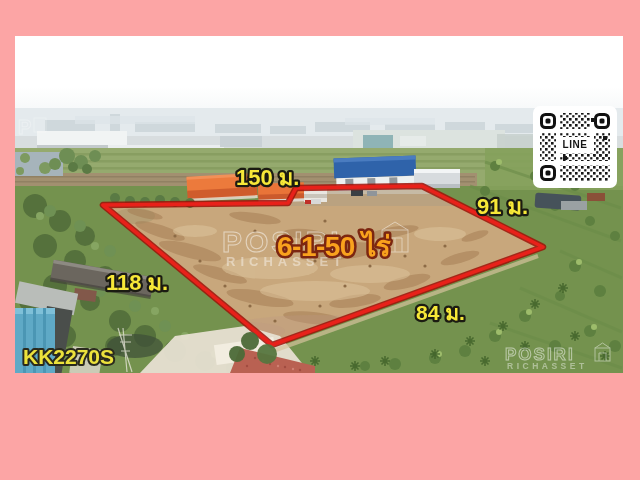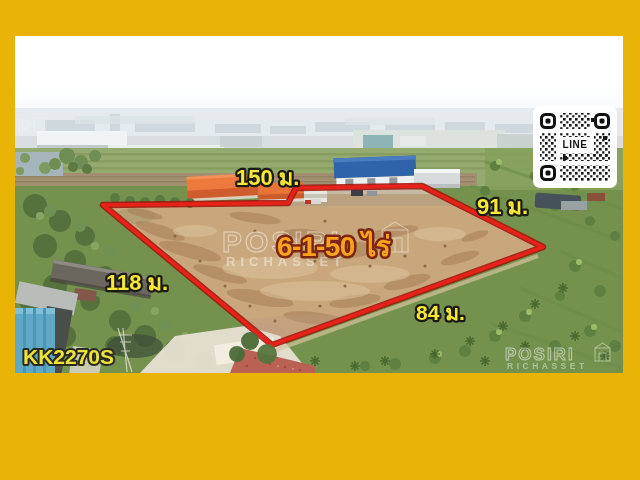--- a/index.html
+++ b/index.html
@@ -1,16 +1,16 @@
 <!DOCTYPE html>
 <html style="--boundary-red: #e8211a; --boundary-edge: #9e1208; --label-yellow: #f7e838; --label-outline: #1b1b12; --area-orange: #f9a21d; --area-outline: #7c2610; --code-yellow: #ece23c; --code-outline: #2a2a1e; --watermark-white: #ffffff;"><head>
 <meta charset="utf-8">
 <style>
   html,body{margin:0;padding:0;background:#fff;}
-  .canvas{position:relative;width:640px;height:480px;background:#eab308;overflow:hidden;
+  .canvas{position:relative;width:640px;height:480px;background:#fca5a5;overflow:hidden;
           font-family:"Liberation Sans",sans-serif;}
   .photo{position:absolute;left:15px;top:36px;width:608px;height:337px;overflow:hidden;background:#fff;}
   .overlay{position:absolute;left:0;top:0;width:640px;height:480px;pointer-events:none;}
   .qr-card{position:absolute;left:533px;top:106px;width:84px;height:82px;}
   
   .t-measure{font-family:"Liberation Sans",sans-serif;font-weight:bold;font-size:22px;
              fill:var(--label-yellow);stroke:var(--label-outline);stroke-width:4.5;
              paint-order:stroke;stroke-linejoin:round;}
   .t-area{font-family:"Liberation Sans",sans-serif;font-weight:bold;font-size:28px;letter-spacing:-0.5px;
           fill:var(--area-orange);stroke:var(--area-outline);stroke-width:5;

